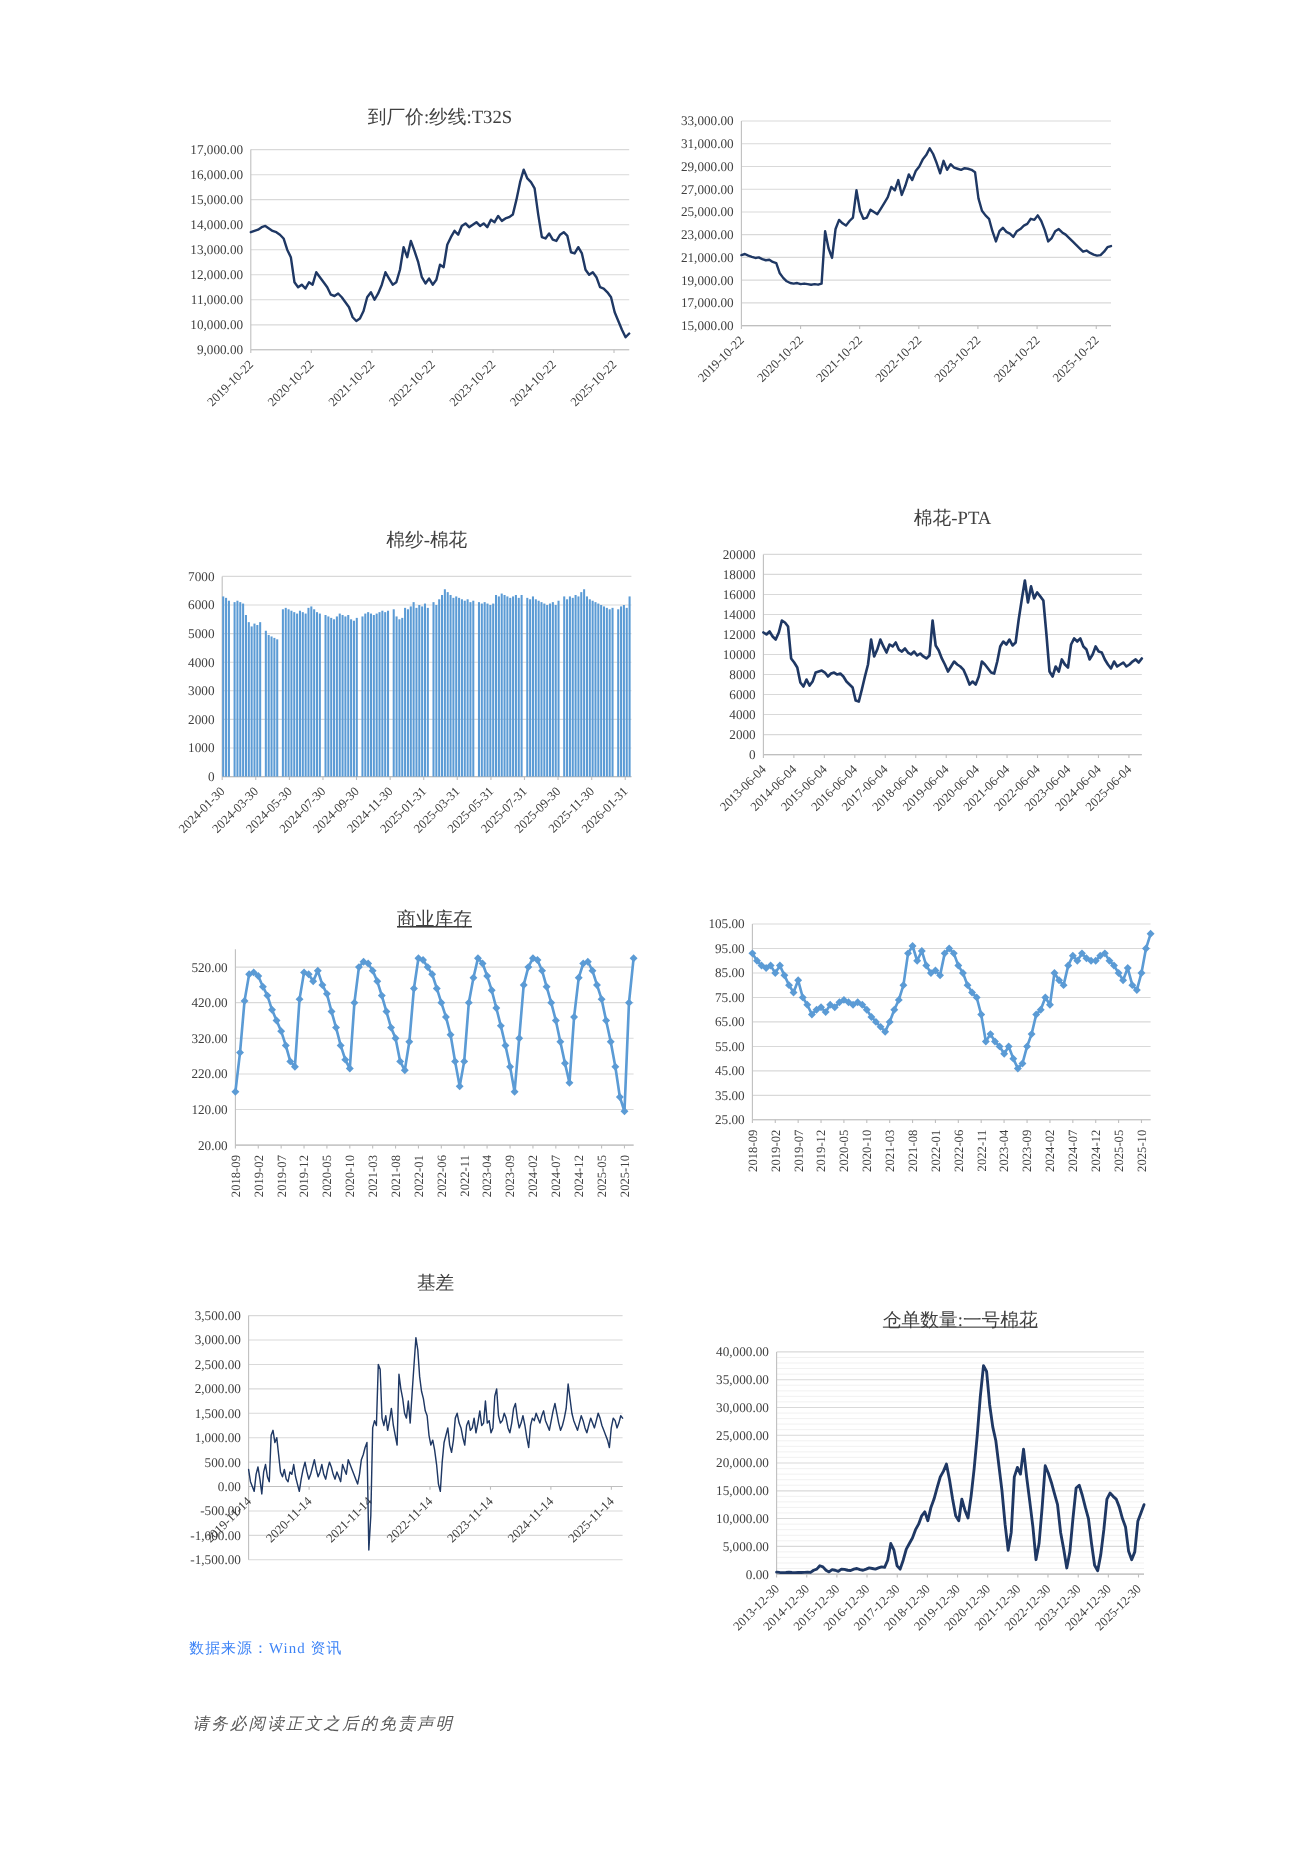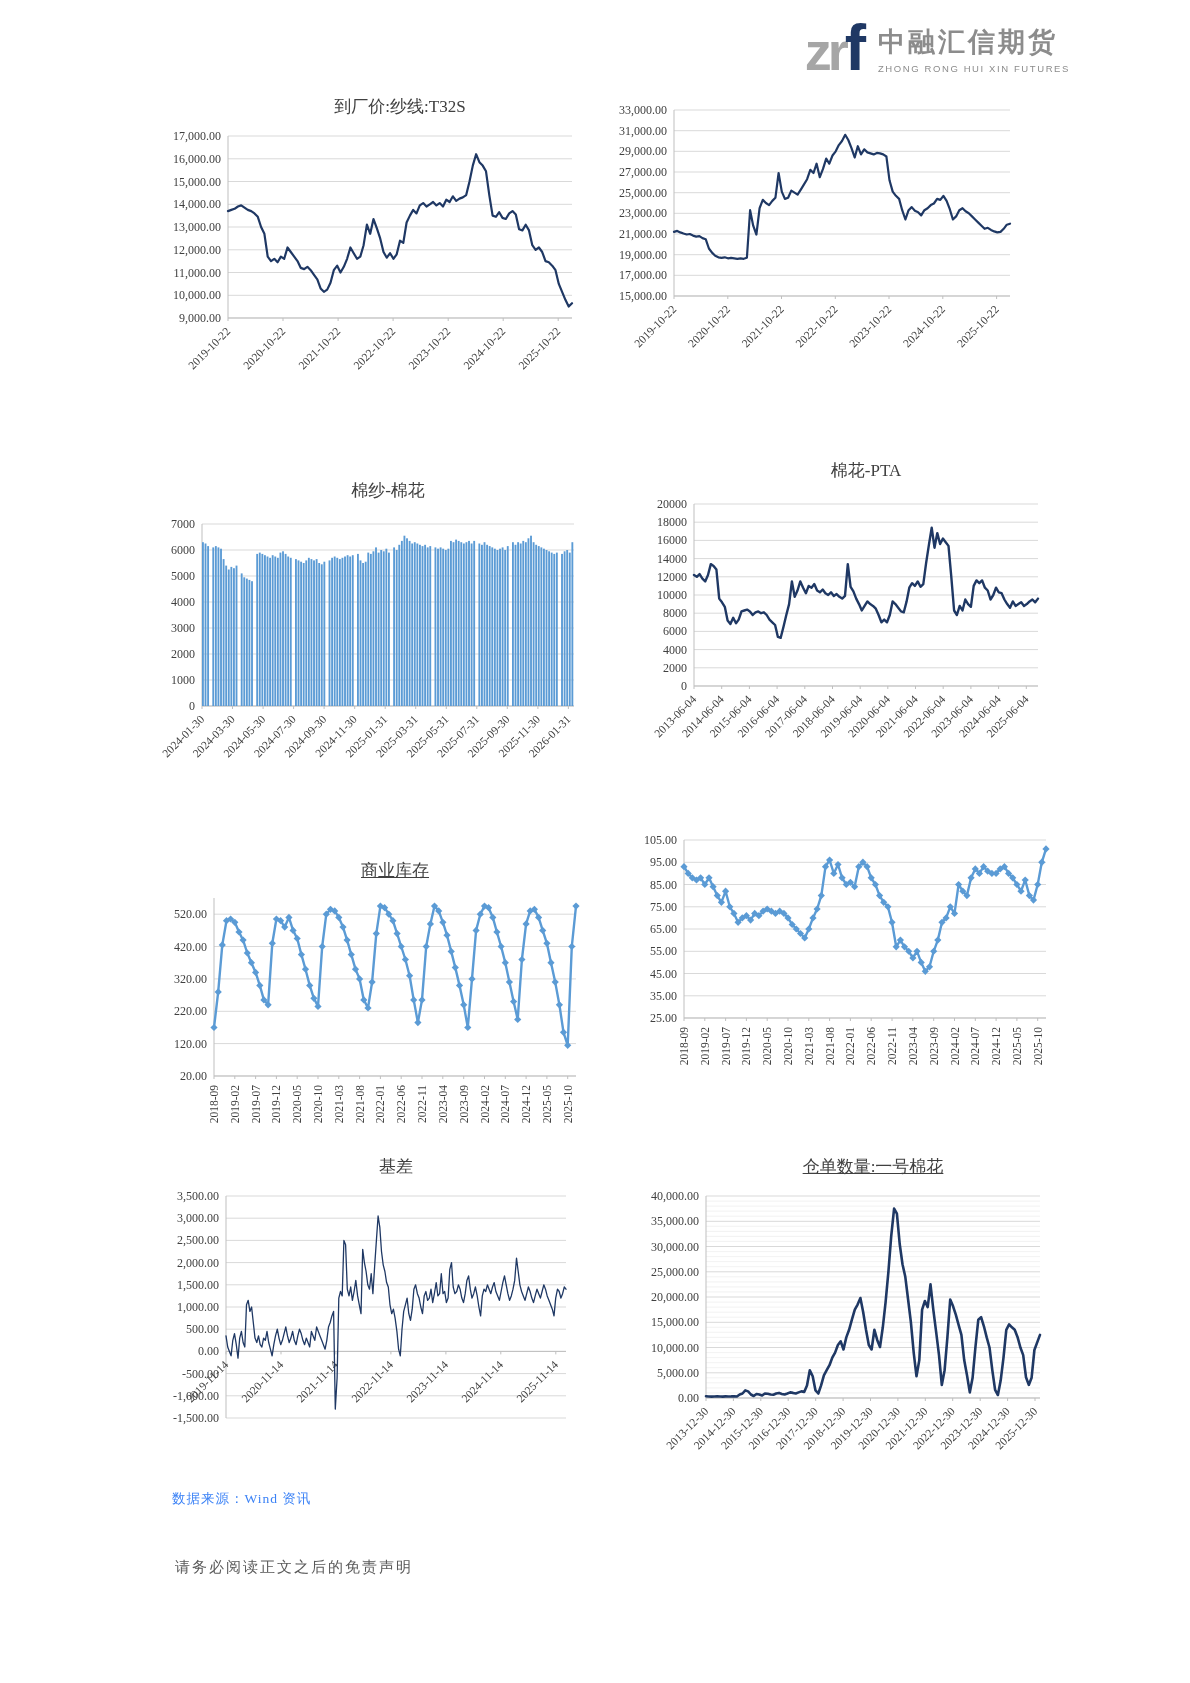--- a/index.html
+++ b/index.html
@@ -17,34 +17,27 @@
            letter-spacing:1.6px;margin-top:3px;white-space:nowrap;}
   
   .card{position:absolute;}
   .chart-title{font-size:17px;color:#404040;text-align:center;height:26px;line-height:22px;
                white-space:nowrap;position:relative;}
   .chart-title.u{text-decoration:underline;}
   .chart-svg{display:block;}
   .chart-svg svg text{font-family:"Liberation Serif","DejaVu Serif",serif;fill:#404040;}
   
   .src{position:absolute;left:172px;top:1490px;font-size:13.5px;color:#3b82f6;letter-spacing:1px;}
-  .disc{position:absolute;left:175px;top:1558px;font-size:15px;color:#595959;letter-spacing:2px;}
+  .disc{position:absolute;left:175px;top:1558px;font-size:15px;color:#595959;letter-spacing:2px;font-style:italic;}
 </style>
 </head>
 <body>
 
 <div class="page">
 
-  <div class="logo">
-    <div class="logo-mark"><span class="logo-zr">zr</span><span class="logo-f">f</span></div>
-    <div class="logo-text">
-      <div class="logo-cn">中融汇信期货</div>
-      <div class="logo-en">ZHONG RONG HUI XIN FUTURES</div>
-    </div>
-  </div>
 
   <div class="card" style="left: 140px; top: 96px; width: 440px;">
     <div class="chart-title" style="left: 40px;">到厂价:纱线:T32S</div>
     <div class="chart-svg"><svg width="440" height="300" viewBox="0 0 440 300">
           <line x1="88" x2="432" y1="196.0" y2="196.0" stroke="#D9D9D9" stroke-width="1"></line>
           <text x="81" y="200.0" text-anchor="end" font-size="12">9,000.00</text>
           <line x1="88" x2="432" y1="173.3" y2="173.3" stroke="#D9D9D9" stroke-width="1"></line>
           <text x="81" y="177.3" text-anchor="end" font-size="12">10,000.00</text>
           <line x1="88" x2="432" y1="150.5" y2="150.5" stroke="#D9D9D9" stroke-width="1"></line>
           <text x="81" y="154.5" text-anchor="end" font-size="12">11,000.00</text>
@@ -351,21 +344,21 @@
           <text x="338.2" y="214.0" text-anchor="end" font-size="11.5" transform="rotate(-45 338.2 214.0)">2022-06-04</text>
           <line x1="362.9" x2="362.9" y1="200.0" y2="203.0" stroke="#BFBFBF" stroke-width="1"></line>
           <text x="365.9" y="214.0" text-anchor="end" font-size="11.5" transform="rotate(-45 365.9 214.0)">2023-06-04</text>
           <line x1="390.6" x2="390.6" y1="200.0" y2="203.0" stroke="#BFBFBF" stroke-width="1"></line>
           <text x="393.6" y="214.0" text-anchor="end" font-size="11.5" transform="rotate(-45 393.6 214.0)">2024-06-04</text>
           <line x1="418.3" x2="418.3" y1="200.0" y2="203.0" stroke="#BFBFBF" stroke-width="1"></line>
           <text x="421.3" y="214.0" text-anchor="end" font-size="11.5" transform="rotate(-45 421.3 214.0)">2025-06-04</text>
           <polyline points="86.0,89.0 88.8,90.8 91.6,88.1 94.4,92.6 97.2,95.4 100.0,89.0 102.8,78.1 105.6,79.9 108.4,83.5 111.2,112.6 114.0,116.3 116.8,120.8 119.6,134.5 122.4,138.1 125.2,131.8 128.0,137.2 130.7,133.6 133.5,125.4 136.3,124.5 139.1,123.6 141.9,125.4 144.7,129.0 147.5,126.3 150.3,125.4 153.1,127.2 155.9,126.3 158.7,129.0 161.5,133.6 164.3,136.3 167.1,139.0 169.9,150.9 172.7,151.8 175.5,140.8 178.3,129.0 181.1,118.1 183.9,95.4 186.7,110.8 189.5,104.5 192.3,95.4 195.1,101.7 197.9,107.2 200.7,99.9 203.5,101.7 206.3,98.1 209.1,104.5 211.9,106.3 214.7,103.5 217.4,107.2 220.2,109.0 223.0,106.3 225.8,109.9 228.6,108.1 231.4,110.8 234.2,112.6 237.0,109.9 239.8,78.1 242.6,100.8 245.4,105.4 248.2,112.6 251.0,118.1 253.8,124.5 256.6,119.9 259.4,115.4 262.2,118.1 265.0,119.9 267.8,122.7 270.6,129.0 273.4,136.3 276.2,133.6 279.0,136.3 281.8,129.0 284.6,115.4 287.4,118.1 290.2,121.7 293.0,125.4 295.8,126.3 298.6,115.4 301.3,101.7 304.1,97.2 306.9,99.9 309.7,95.4 312.5,100.8 315.3,98.1 318.1,77.1 320.9,58.9 323.7,41.7 326.5,61.7 329.3,47.1 332.1,58.0 334.9,52.6 337.7,56.2 340.5,59.9 343.3,90.8 346.1,124.5 348.9,129.0 351.7,119.9 354.5,124.5 357.3,113.5 360.1,118.1 362.9,120.8 365.7,99.9 368.5,94.4 371.3,97.2 374.1,94.4 376.9,101.7 379.7,104.5 382.5,113.5 385.3,109.0 388.0,101.7 390.8,106.3 393.6,107.2 396.4,113.5 399.2,118.1 402.0,121.7 404.8,115.4 407.6,119.9 410.4,118.1 413.2,116.3 416.0,119.9 418.8,118.1 421.6,115.4 424.4,113.5 427.2,116.3 430.0,112.6" fill="none" stroke="#1F3864" stroke-width="2.4" stroke-linejoin="round" stroke-linecap="round"></polyline>
         </svg></div>
   </div>
-  <div class="card" style="left: 128px; top: 860px; width: 452px; text-decoration: underline;">
+  <div class="card" style="left: 128px; top: 825px; width: 452px; text-decoration: underline;">
     <div class="chart-title u" style="left: 41px;">商业库存</div>
     <div class="chart-svg"><svg width="452" height="268" viewBox="0 0 452 268">
           <line x1="86" x2="448" y1="190.0" y2="190.0" stroke="#D9D9D9" stroke-width="1"></line>
           <text x="79" y="194.0" text-anchor="end" font-size="12">20.00</text>
           <line x1="86" x2="448" y1="157.6" y2="157.6" stroke="#D9D9D9" stroke-width="1"></line>
           <text x="79" y="161.6" text-anchor="end" font-size="12">120.00</text>
           <line x1="86" x2="448" y1="125.3" y2="125.3" stroke="#D9D9D9" stroke-width="1"></line>
           <text x="79" y="129.3" text-anchor="end" font-size="12">220.00</text>
           <line x1="86" x2="448" y1="92.9" y2="92.9" stroke="#D9D9D9" stroke-width="1"></line>
           <text x="79" y="96.9" text-anchor="end" font-size="12">320.00</text>
@@ -688,21 +681,21 @@
           <text x="265.9" y="183.4" text-anchor="end" font-size="11.5" transform="rotate(-45 265.9 183.4)">2022-11-14</text>
           <line x1="317.9" x2="317.9" y1="169.4" y2="172.4" stroke="#BFBFBF" stroke-width="1"></line>
           <text x="320.9" y="183.4" text-anchor="end" font-size="11.5" transform="rotate(-45 320.9 183.4)">2023-11-14</text>
           <line x1="372.8" x2="372.8" y1="169.4" y2="172.4" stroke="#BFBFBF" stroke-width="1"></line>
           <text x="375.8" y="183.4" text-anchor="end" font-size="11.5" transform="rotate(-45 375.8 183.4)">2024-11-14</text>
           <line x1="427.8" x2="427.8" y1="169.4" y2="172.4" stroke="#BFBFBF" stroke-width="1"></line>
           <text x="430.8" y="183.4" text-anchor="end" font-size="11.5" transform="rotate(-45 430.8 183.4)">2025-11-14</text>
           <polyline points="98.0,153.9 99.7,165.0 101.4,169.4 103.1,173.8 104.8,158.3 106.5,151.6 108.3,162.7 110.0,176.1 111.7,156.1 113.4,149.4 115.1,160.5 116.8,165.0 118.5,122.8 120.2,118.3 121.9,129.4 123.6,125.0 125.3,140.5 127.0,156.1 128.8,160.5 130.5,153.9 132.2,162.7 133.9,165.0 135.6,156.1 137.3,158.3 139.0,149.4 140.7,160.5 142.4,167.2 144.1,173.8 145.8,162.7 147.5,153.9 149.3,147.2 151.0,156.1 152.7,162.7 154.4,158.3 156.1,151.6 157.8,145.0 159.5,153.9 161.2,160.5 162.9,156.1 164.6,149.4 166.3,158.3 168.1,162.7 169.8,153.9 171.5,147.2 173.2,151.6 174.9,158.3 176.6,162.7 178.3,156.1 180.0,160.5 181.7,165.0 183.4,149.4 185.1,153.9 186.8,158.3 188.6,145.0 190.3,149.4 192.0,153.9 193.7,158.3 195.4,162.7 197.1,167.2 198.8,158.3 200.5,145.0 202.2,140.5 203.9,133.9 205.6,129.4 207.3,227.1 209.1,196.0 210.8,116.1 212.5,109.5 214.2,113.9 215.9,58.4 217.6,62.8 219.3,107.2 221.0,113.9 222.7,105.0 224.4,118.3 226.1,109.5 227.8,98.4 229.6,113.9 231.3,122.8 233.0,131.7 234.7,67.3 236.4,80.6 238.1,89.5 239.8,102.8 241.5,107.2 243.2,91.7 244.9,111.7 246.6,85.0 248.4,58.4 250.1,34.0 251.8,45.1 253.5,69.5 255.2,82.8 256.9,89.5 258.6,100.6 260.3,105.0 262.0,122.8 263.7,131.7 265.4,127.2 267.1,136.1 268.9,149.4 270.6,167.2 272.3,173.8 274.0,147.2 275.7,129.4 277.4,122.8 279.1,116.1 280.8,131.7 282.5,138.3 284.2,127.2 285.9,107.2 287.6,102.8 289.4,111.7 291.1,116.1 292.8,125.0 294.5,131.7 296.2,113.9 297.9,109.5 299.6,118.3 301.3,116.1 303.0,107.2 304.7,120.6 306.4,111.7 308.2,100.6 309.9,113.9 311.6,111.7 313.3,91.7 315.0,111.7 316.7,109.5 318.4,120.6 320.1,116.1 321.8,87.3 323.5,80.6 325.2,105.0 326.9,111.7 328.7,109.5 330.4,102.8 332.1,107.2 333.8,116.1 335.5,120.6 337.2,111.7 338.9,98.4 340.6,93.9 342.3,107.2 344.0,116.1 345.7,111.7 347.4,105.0 349.2,113.9 350.9,125.0 352.6,133.9 354.3,113.9 356.0,107.2 357.7,109.5 359.4,102.8 361.1,107.2 362.8,111.7 364.5,105.0 366.2,100.6 367.9,109.5 369.7,113.9 371.4,118.3 373.1,109.5 374.8,100.6 376.5,93.9 378.2,102.8 379.9,111.7 381.6,118.3 383.3,113.9 385.0,107.2 386.7,98.4 388.5,76.2 390.2,89.5 391.9,102.8 393.6,109.5 395.3,113.9 397.0,118.3 398.7,111.7 400.4,105.0 402.1,109.5 403.8,116.1 405.5,120.6 407.2,113.9 409.0,107.2 410.7,111.7 412.4,116.1 414.1,109.5 415.8,102.8 417.5,107.2 419.2,113.9 420.9,118.3 422.6,122.8 424.3,127.2 426.0,133.9 427.7,116.1 429.5,107.2 431.2,109.5 432.9,116.1 434.6,111.7 436.3,105.0 438.0,107.2" fill="none" stroke="#1F3864" stroke-width="1.3" stroke-linejoin="round" stroke-linecap="round"></polyline>
         </svg></div>
   </div>
-  <div class="card" style="left: 608px; top: 1156px; width: 440px;">
+  <div class="card" style="left: 608px; top: 1189px; width: 440px;">
     <div class="chart-title u" style="left: 45px;">仓单数量:一号棉花</div>
     <div class="chart-svg"><svg width="440" height="330" viewBox="0 0 440 330">
           <line x1="98" x2="432" y1="210.9" y2="210.9" stroke="#EFEFEF" stroke-width="0.8"></line>
           <line x1="98" x2="432" y1="205.9" y2="205.9" stroke="#EFEFEF" stroke-width="0.8"></line>
           <line x1="98" x2="432" y1="200.8" y2="200.8" stroke="#EFEFEF" stroke-width="0.8"></line>
           <line x1="98" x2="432" y1="195.8" y2="195.8" stroke="#EFEFEF" stroke-width="0.8"></line>
           <line x1="98" x2="432" y1="185.7" y2="185.7" stroke="#EFEFEF" stroke-width="0.8"></line>
           <line x1="98" x2="432" y1="180.7" y2="180.7" stroke="#EFEFEF" stroke-width="0.8"></line>
           <line x1="98" x2="432" y1="175.6" y2="175.6" stroke="#EFEFEF" stroke-width="0.8"></line>
           <line x1="98" x2="432" y1="170.6" y2="170.6" stroke="#EFEFEF" stroke-width="0.8"></line>

